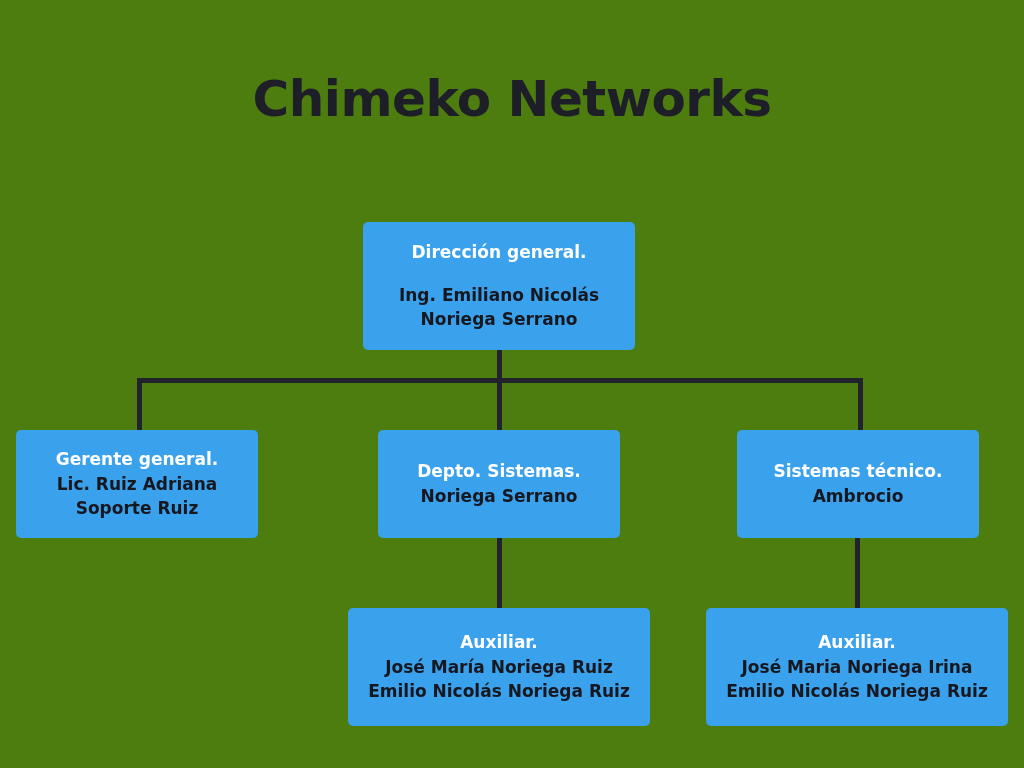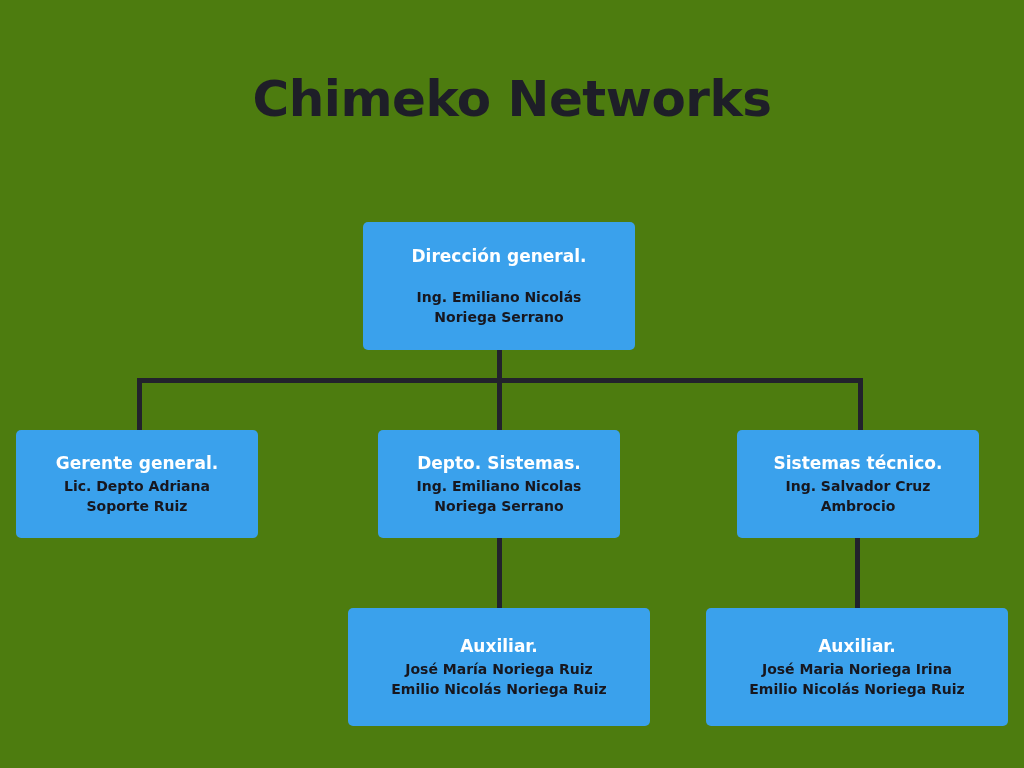--- a/index.html
+++ b/index.html
@@ -51,21 +51,21 @@
   .node .role {
     color: #ffffff;
     font-weight: 700;
     font-size: 17px;
     line-height: 1.45;
     white-space: nowrap;
   }
   .node .person {
     color: #17171f;
     font-weight: 700;
-    font-size: 14px;
+    font-size: 17px;
     line-height: 1.45;
     white-space: nowrap;
   }
   .node .spacer {
     height: 18px;
   }
 
   
   #node-root      { left: 363px; top: 222px;  width: 272px; height: 128px; }
   #node-gerente   { left: 16px;  top: 430px;  width: 242px; height: 108px; text-align: right; }
@@ -108,33 +108,31 @@
 
   <div class="node" id="node-root">
     <div class="role">Dirección general.</div>
     <div class="spacer"></div>
     <div class="person">Ing. Emiliano Nicolás</div>
     <div class="person">Noriega Serrano</div>
   </div>
 
   <div class="node" id="node-gerente">
     <div class="role">Gerente general.</div>
-    <div class="person">Lic. Depto Adriana</div>
+    <div class="person">Lic. Ruiz Adriana</div>
     <div class="person">Soporte Ruiz</div>
   </div>
 
   <div class="node" id="node-sistemas">
     <div class="role">Depto. Sistemas.</div>
-    <div class="person">Ing. Emiliano Nicolas</div>
     <div class="person">Noriega Serrano</div>
   </div>
 
   <div class="node" id="node-soporte">
     <div class="role">Sistemas técnico.</div>
-    <div class="person">Ing. Salvador Cruz</div>
     <div class="person">Ambrocio</div>
   </div>
 
   <div class="node" id="node-aux-left">
     <div class="role">Auxiliar.</div>
     <div class="person">José María Noriega Ruiz</div>
     <div class="person">Emilio Nicolás Noriega Ruiz</div>
   </div>
 
   <div class="node" id="node-aux-right">

